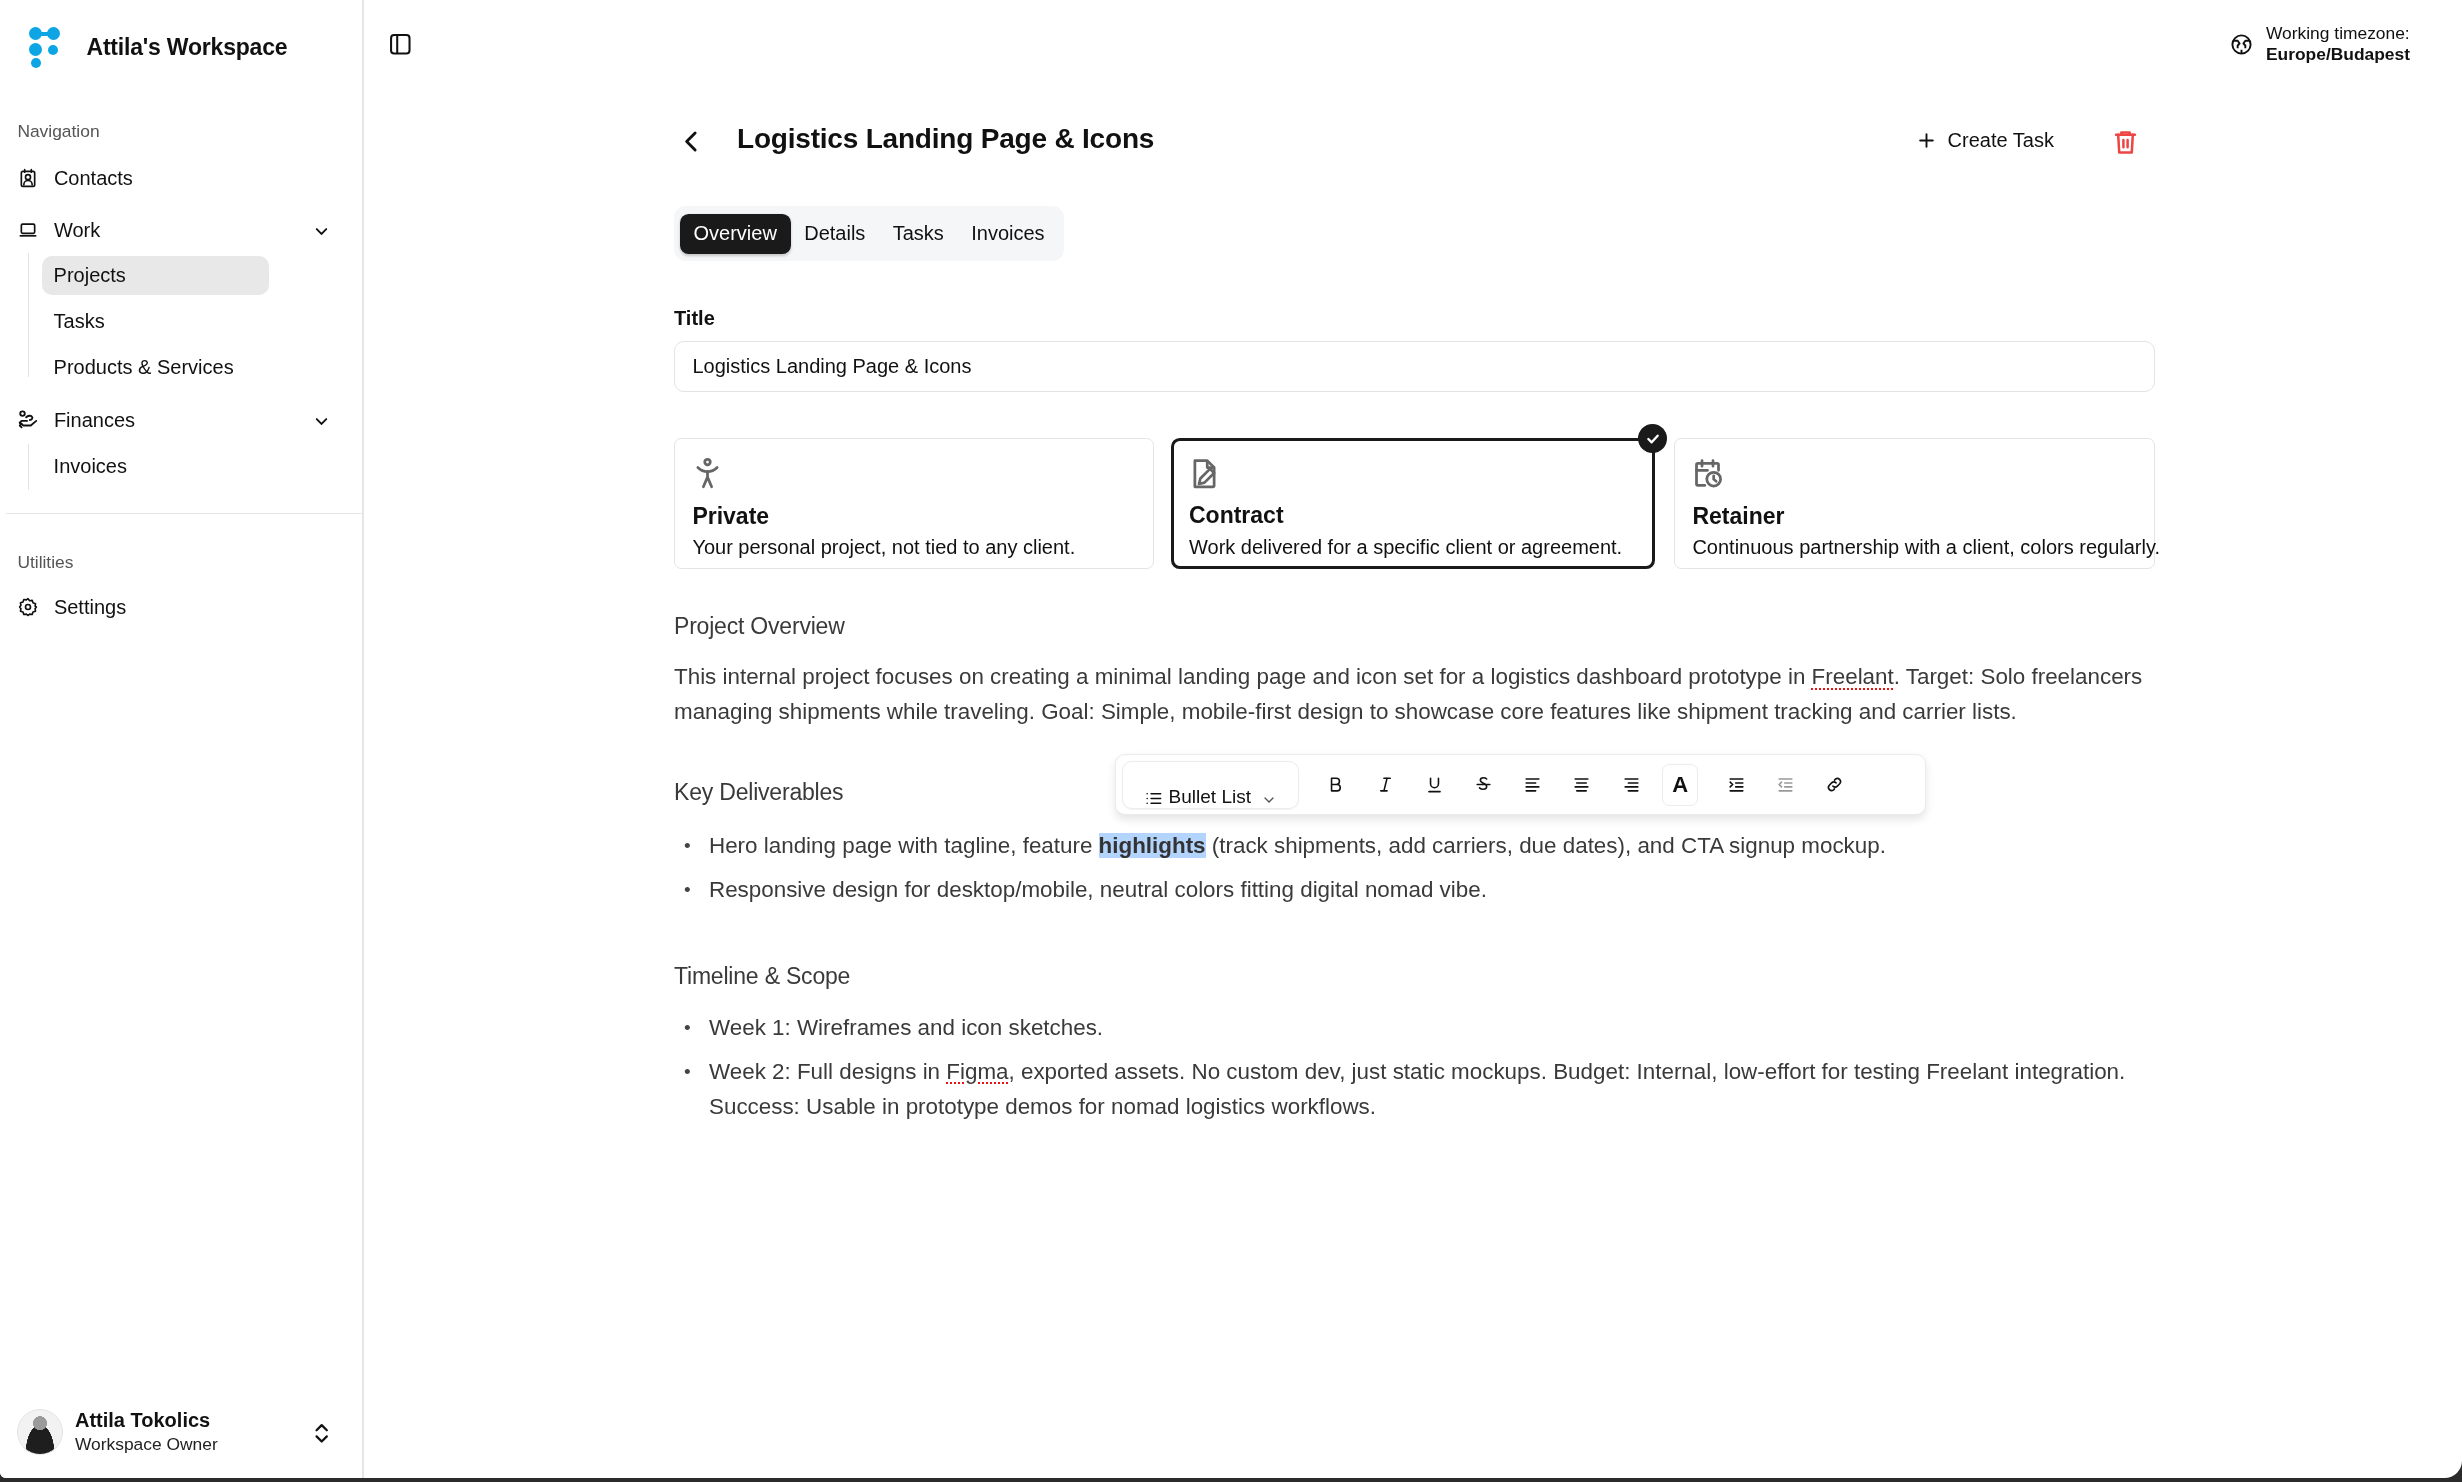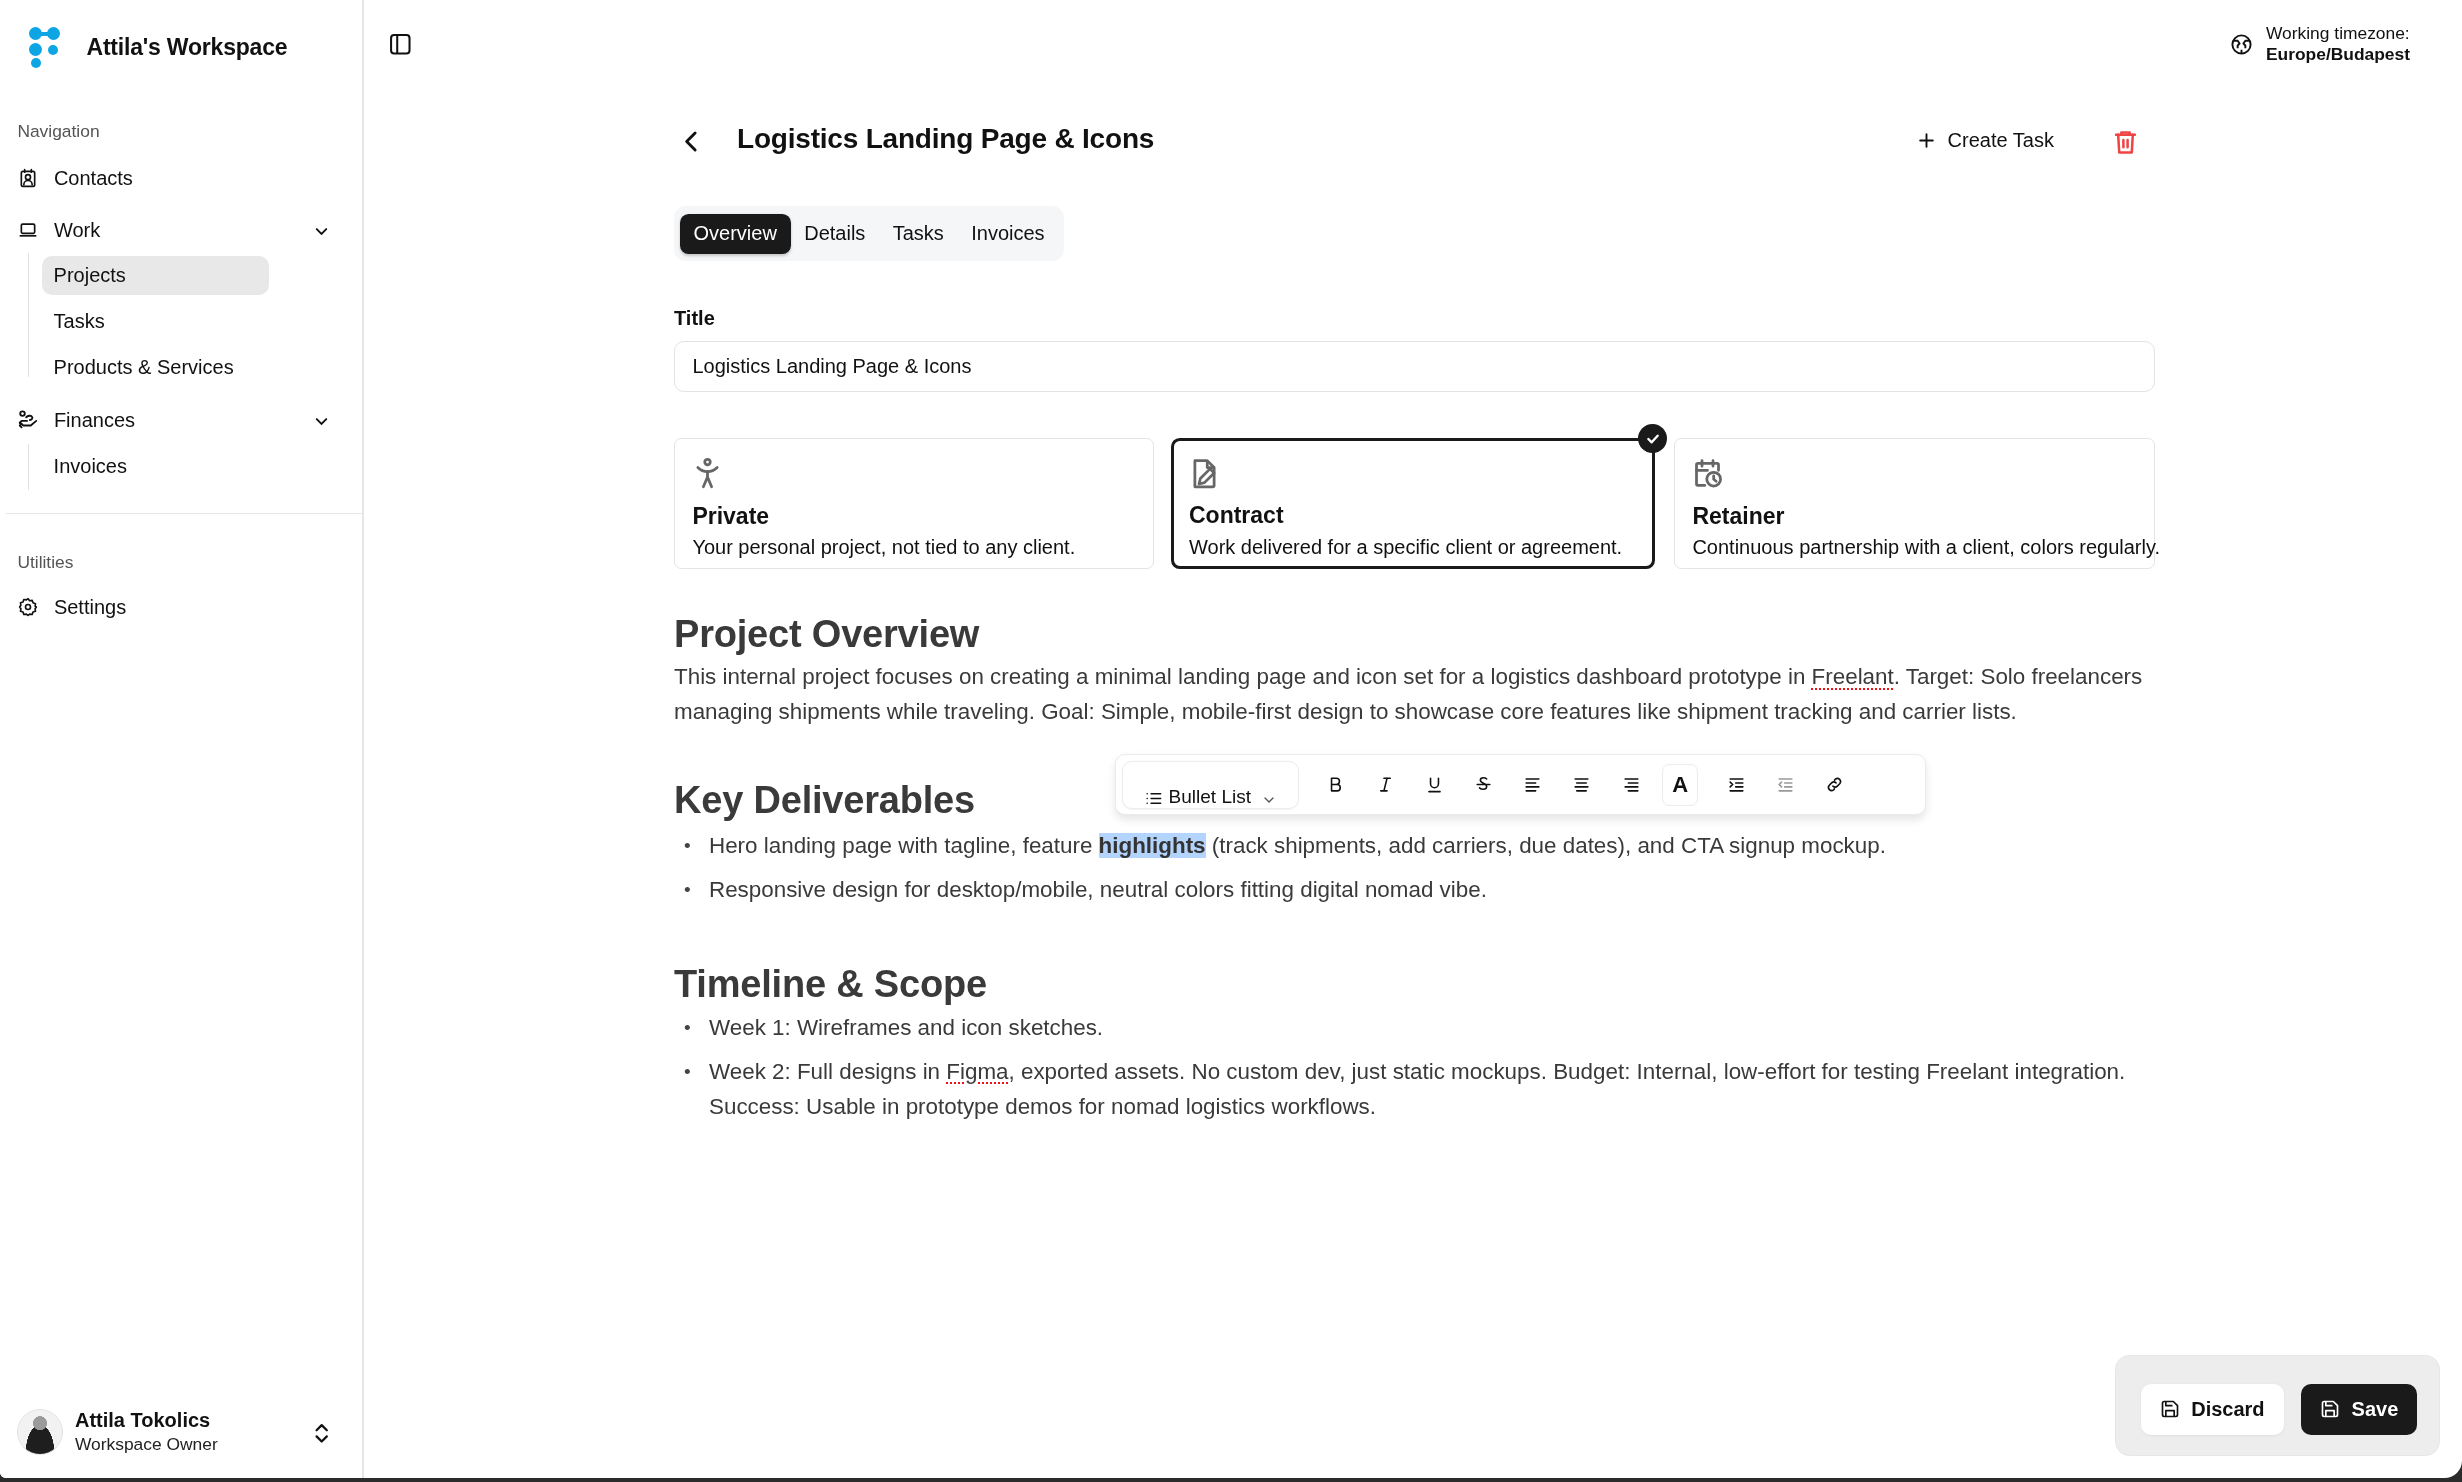--- a/index.html
+++ b/index.html
@@ -56,21 +56,21 @@
   .card .cicon { position: absolute; left: 16px; top: 16px; width: 33px; height: 36px; }
   .card .ctitle { position: absolute; left: 17.4px; top: 64px; font-size: 23px; font-weight: bold; color: #111; }
   .card .cdesc { position: absolute; left: 17.4px; top: 97px; font-size: 20px; color: #111; white-space: nowrap; }
   .card.selected .cicon { left: 13.7px; top: 13.7px; }
   .card.selected .ctitle { left: 15px; top: 61px; }
   .card.selected .cdesc { left: 15px; top: 95px; }
   .check-badge { position: absolute; left: 1638px; top: 424px; width: 29px; height: 29px; border-radius: 50%; background: #1a1a1a; display: flex; align-items: center; justify-content: center; }
 
   
   .editor { position: absolute; left: 674px; top: 607px; width: 1489px; color: #3a3a3a; }
-  .editor h2 { position: absolute; left: 0; font-size: 38px; font-weight: bold; color: #3a3a3a; letter-spacing: -0.2px; }
+  .editor h2 { position: absolute; left: 0; font-size: 23px; font-weight: normal; color: #3a3a3a; letter-spacing: -0.2px; }
   .editor p { position: absolute; left: 0; width: 1482px; font-size: 22.4px; line-height: 35px; color: #3a3a3a; }
   .editor ul { position: absolute; left: 0; list-style: none; width: 1489px; }
   .editor li { position: relative; padding-left: 35px; font-size: 22.4px; line-height: 35px; color: #3a3a3a; }
   .editor li::before { content: "•"; position: absolute; left: 10px; top: 0; font-size: 19px; color: #444; }
   .spell { text-decoration: underline dotted #e11; text-decoration-thickness: 2.2px; text-underline-offset: 4.3px; }
   .sel { background: #b3d4fd; font-weight: bold; color: #333; }
 
   .toolbar { position: absolute; left: 1115px; top: 754px; width: 811px; height: 61px; background: #fff; border: 1.4px solid #ebebeb; border-radius: 10px; box-shadow: 0 4.3px 8.7px rgba(0,0,0,0.10); display: flex; align-items: center; padding: 0 5.8px; }
   .tb-block { height: 48px; padding: 0 21px; border: 1.4px solid #ececec; border-radius: 10px; display: flex; align-items: flex-end; font-size: 19px; color: #111; cursor: pointer; box-shadow: 0 0.7px 1.4px rgba(0,0,0,0.05); }
   .tb-block .lst { width: 19px; height: 19px; margin-right: 5.8px; }
@@ -335,31 +335,15 @@
         </svg>
     </div>
     <div class="tb-btn">
       <svg viewBox="0 0 24 24" fill="none" stroke="#111" stroke-width="2" stroke-linecap="round">
           <path d="M10 14a4 4 0 0 0 5.6 0l3.2-3.2a4 4 0 0 0-5.6-5.6L12 6.4"></path>
           <path d="M14 10a4 4 0 0 0-5.6 0l-3.2 3.2a4 4 0 0 0 5.6 5.6L12 17.6"></path>
         </svg>
     </div>
   </div>
 
-  <div class="action-panel">
-    <div class="btn btn-discard">
-      <svg viewBox="0 0 24 24" fill="none" stroke="#111" stroke-width="2" stroke-linejoin="round">
-          <path d="M5 3h11l5 5v11a2 2 0 0 1-2 2H5a2 2 0 0 1-2-2V5a2 2 0 0 1 2-2z"></path>
-          <path d="M7 3v5h8M7 21v-7h10v7"></path>
-        </svg>
-      <span>Discard</span>
-    </div>
-    <div class="btn btn-save">
-      <svg viewBox="0 0 24 24" fill="none" stroke="#fff" stroke-width="2" stroke-linejoin="round">
-          <path d="M5 3h11l5 5v11a2 2 0 0 1-2 2H5a2 2 0 0 1-2-2V5a2 2 0 0 1 2-2z"></path>
-          <path d="M7 3v5h8M7 21v-7h10v7"></path>
-        </svg>
-      <span>Save</span>
-    </div>
-  </div>
 
 </div>
 
 
 </body></html>

